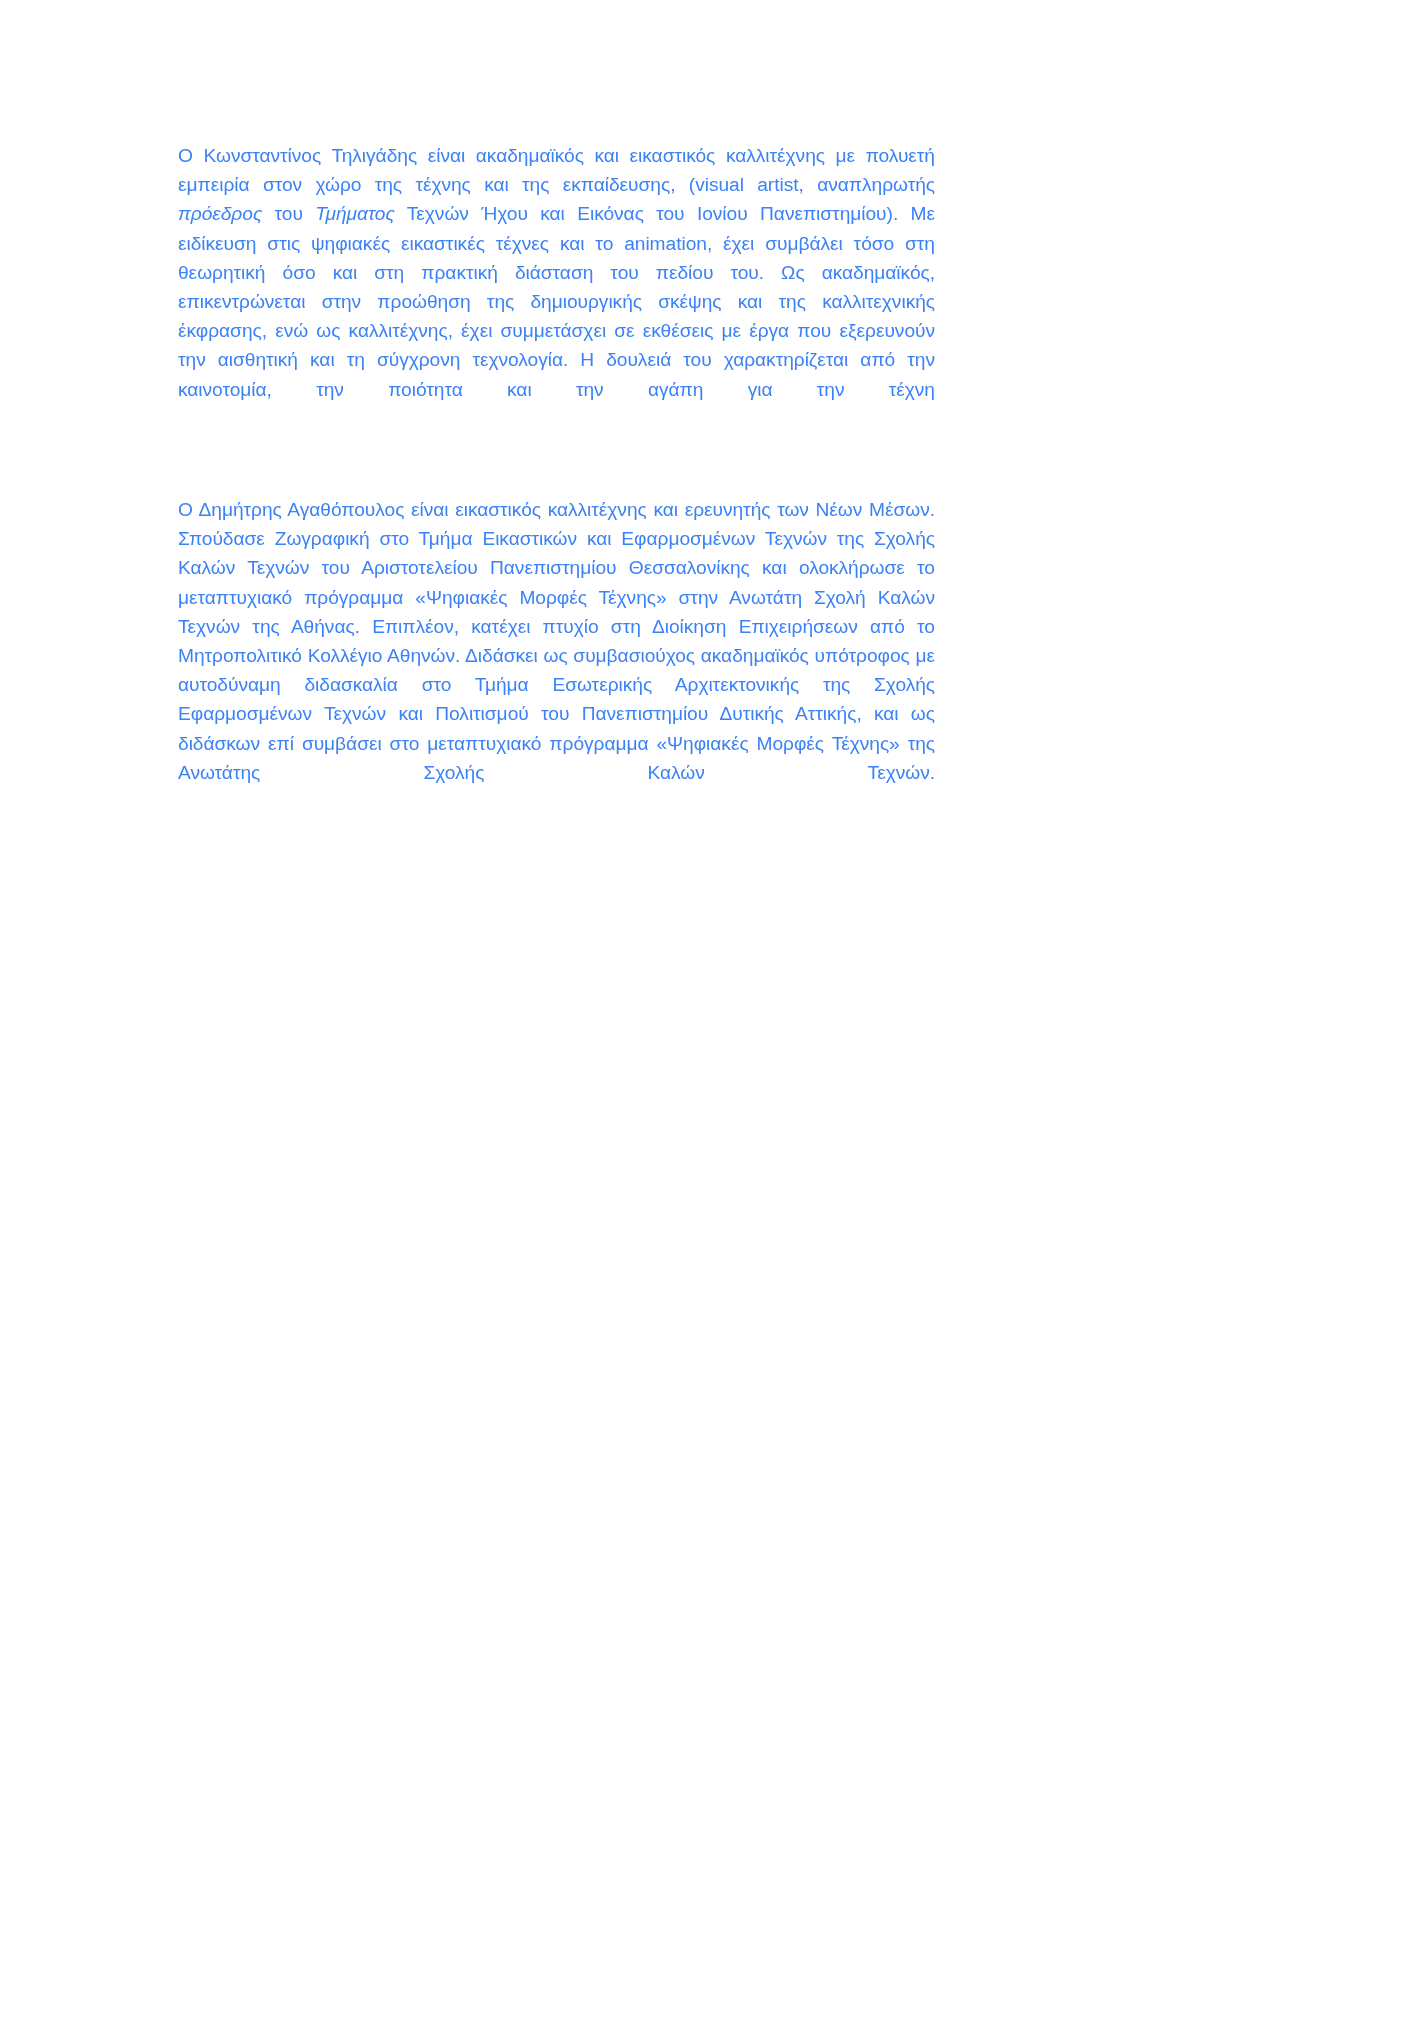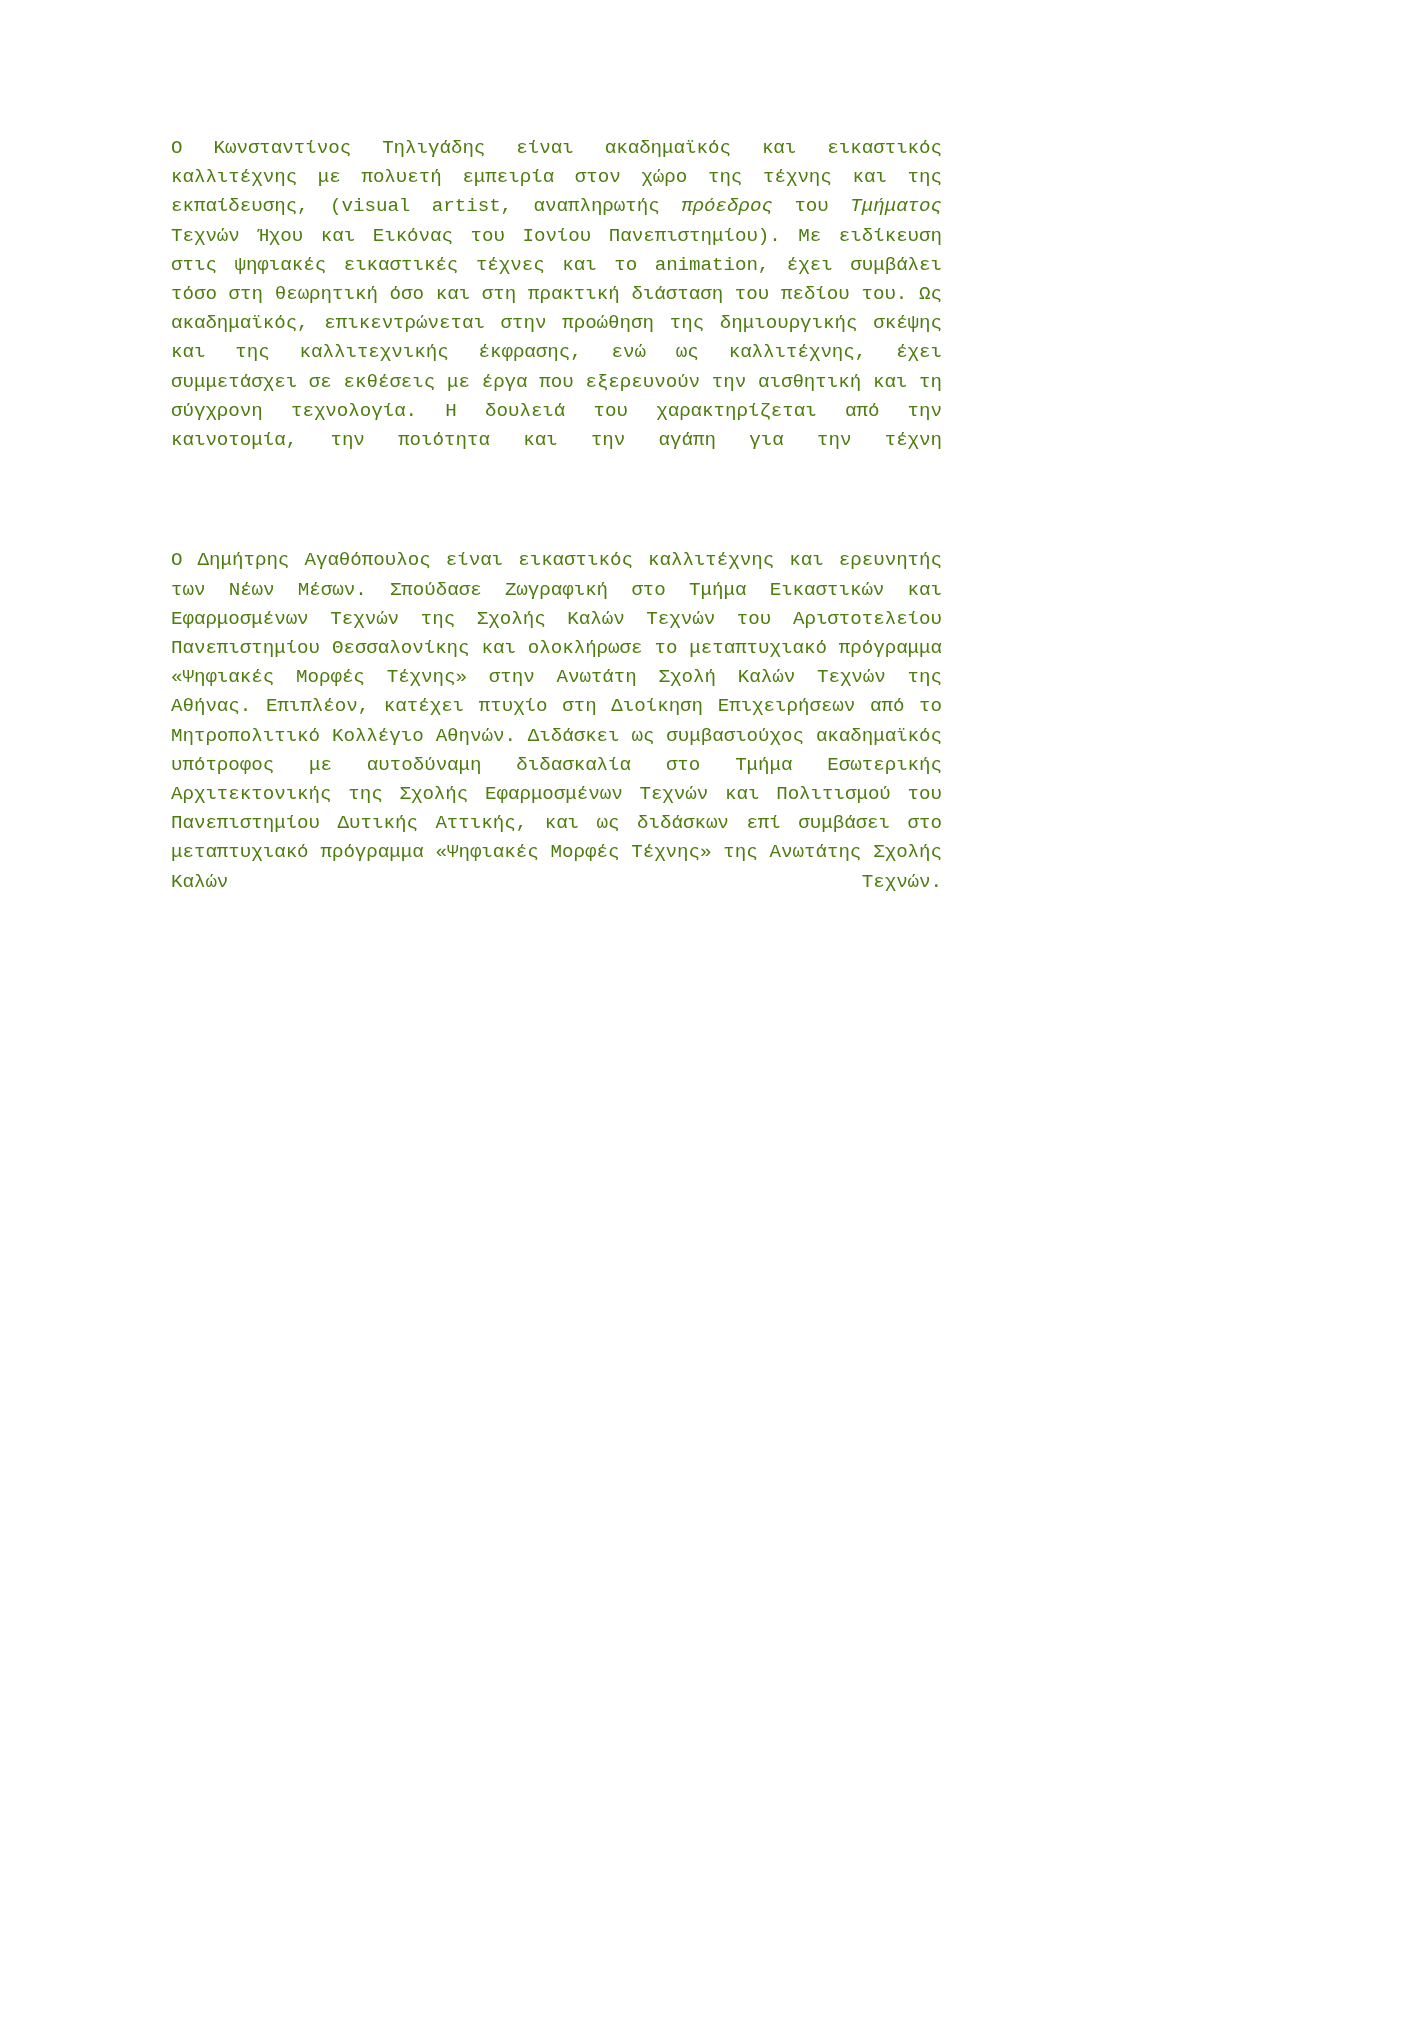--- a/index.html
+++ b/index.html
@@ -18,29 +18,29 @@
     overflow: hidden;
     box-sizing: border-box;
   }
   .content {
     position: absolute;
     left: 167px;
     top: 130px;
     width: 779px;
   }
   .para {
-    font-family: Liberation Mono, monospace;
+    font-family: Liberation Sans, sans-serif;
     font-size: 19.2px;
     line-height: 29.2px;
-    color: #4d7c0f;
+    color: #3b82f6;
     text-align: justify;
     text-justify: inter-word;
     letter-spacing: -0.05px;
     word-spacing: 0.2px;
-    margin: 4px;
+    margin: 11px;
     hyphens: none;
     -webkit-hyphens: none;
   }
   .para + .para {
     margin-top: 62px;
   }
   .para .it {
     font-style: italic;
   }
   

